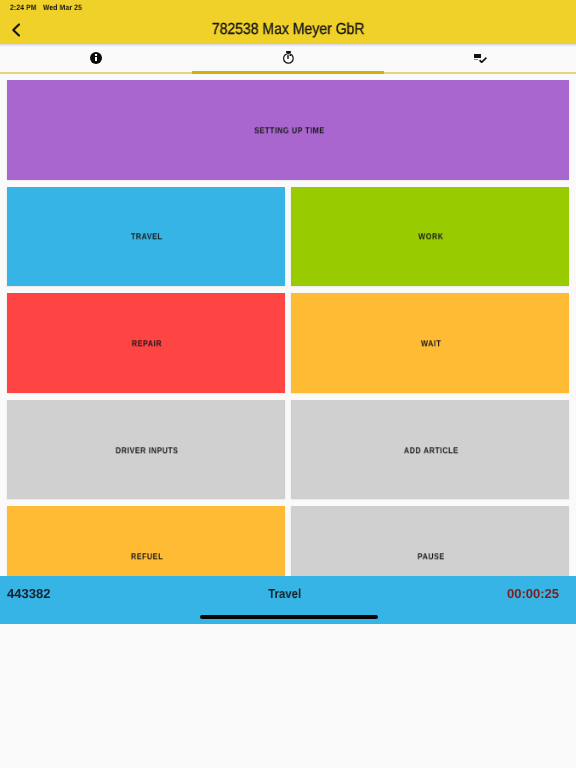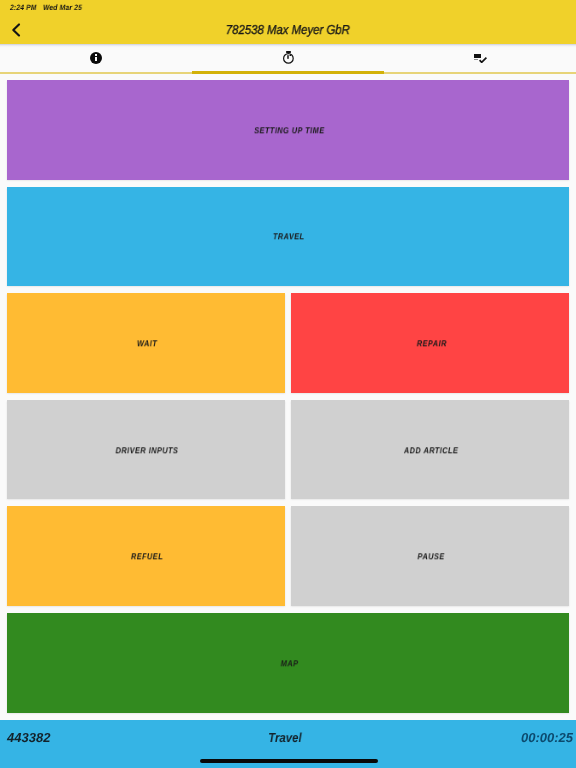--- a/index.html
+++ b/index.html
@@ -1,34 +1,34 @@
 <!DOCTYPE html>
 <html style="--header-yellow: #f0d12a; --accent-yellow: #d2b108; --tab-underline: #e7d478; --footer-blue: #35b4e5; --page-bg: #fafafa; --tile-label: #1a1a1a;"><head>
 <meta charset="utf-8">
 <style>
   html,body{margin:0;padding:0;}
   body{width:576px;height:768px;overflow:hidden;background:var(--page-bg,#fafafa);
        font-family:"Liberation Sans",sans-serif;
        -webkit-font-smoothing:antialiased;
        text-rendering:geometricPrecision;}
-  .screen{position:relative;width:576px;height:768px;font-style:italic;}
+  .screen{position:relative;width:576px;height:624px;}
   
   .statusbar{position:absolute;left:0;top:0;width:576px;height:16px;background:var(--header-yellow,#f0d12a);}
   .sb-left{position:absolute;left:10.4px;top:0;height:16px;line-height:16px;font-size:7.8px;font-weight:bold;color:#151515;letter-spacing:.15px;}
   .sb-left>span{display:inline-block;transform:scaleX(0.872);transform-origin:left center;will-change:transform;}
   .sb-gap{display:inline-block;width:2.0px;transform:none !important;}
   .sb-right{position:absolute;right:6.4px;top:18px;height:16px;display:flex;align-items:flex-start;padding-top:13px;}
   .sb-pct{font-size:7.6px;font-weight:bold;color:#151515;letter-spacing:.1px;line-height:7.2px;display:inline-block;transform:scaleX(0.9);will-change:transform;}
   .ic-wifi{margin-right:1.9px;margin-top:0.1px;}
   .ic-loc{margin-right:2.1px;margin-top:1.0px;}
   .ic-bat{margin-left:2.5px;margin-top:0.3px;}
   
   .navbar{position:absolute;left:0;top:16px;width:576px;height:28px;background:var(--header-yellow,#f0d12a);}
   .navtitle{position:absolute;left:0;top:0;width:576px;line-height:28px;text-align:center;
-            font-size:13px;font-weight:400;color:#191919;-webkit-text-stroke:0.35px #191919;}
+            font-size:16px;font-weight:400;color:#191919;-webkit-text-stroke:0.35px #191919;}
   .navtitle>span{display:inline-block;transform:scaleX(0.876);will-change:transform;}
   .backbtn{position:absolute;left:6px;top:0;width:26px;height:28px;}
   
   .tabbar{position:absolute;left:0;top:44px;width:576px;height:30px;background:var(--page-bg,#fafafa);display:flex;}
   .tabshadow{position:absolute;left:0;top:0;width:576px;height:4px;
              background:linear-gradient(180deg, rgba(175,178,205,0.62) 0%, rgba(200,202,218,0.30) 38%, rgba(230,230,236,0.10) 72%, rgba(255,255,255,0) 100%);}
   .tab{flex:1;position:relative;display:flex;align-items:flex-start;justify-content:center;}
   .infoicon{position:relative;width:12.2px;height:12.2px;border-radius:50%;background:#0a0a0a;margin-top:7.8px;}
   .idot{position:absolute;left:5.1px;top:2.7px;width:1.5px;height:1.7px;background:var(--page-bg,#fafafa);}
   .istem{position:absolute;left:5.1px;top:5.5px;width:1.5px;height:4.1px;background:var(--page-bg,#fafafa);}
@@ -53,21 +53,21 @@
   .row{display:flex;gap:6.6px;margin-bottom:6.92px;}
   .tile{flex:1;height:99.7px;display:flex;align-items:center;justify-content:center;
         box-shadow:0 0.7px 1.6px rgba(60,60,70,.16);text-align:center;}
   .tile span{font-size:8.6px;font-weight:bold;color:var(--tile-label,#1a1a1a);letter-spacing:.55px;
              display:inline-block;transform:scaleX(0.853) translate(1.4px,0.3px);will-change:transform;}
   
   .footer{position:absolute;left:0;bottom:0;width:576px;height:48px;background:var(--footer-blue,#35b4e5);}
   .f-left{will-change:transform;position:absolute;left:6.7px;top:0;height:36.7px;line-height:36.7px;font-size:13px;font-weight:bold;color:#13222b;}
   .f-mid{position:absolute;left:0;top:0;width:576px;height:36.7px;line-height:36.7px;text-align:center;font-size:13px;font-weight:bold;color:#13222b;}
   .f-mid>span{display:inline-block;transform:scaleX(0.875) translateX(-3.6px);will-change:transform;}
-  .f-right{will-change:transform;position:absolute;right:3px;top:0;height:36.7px;line-height:36.7px;font-size:13px;font-weight:bold;color:#0c4a6e;}
+  .f-right{will-change:transform;position:absolute;right:17px;top:0;height:36.7px;line-height:36.7px;font-size:13px;font-weight:bold;color:#7f1d1d;}
   .homebar{position:absolute;left:200px;bottom:4.6px;width:177.5px;height:4px;border-radius:2.2px;background:#080808;}
 </style>
 </head>
 <body>
 
 <div class="screen">
 
   <div class="statusbar">
     <div class="sb-left">
       <span>2:24 PM</span><span class="sb-gap"></span><span>Wed Mar 25</span>
@@ -133,49 +133,49 @@
   <div class="grid">
       <div class="row">
         <div class="tile" style="background:#a866ce">
           <span>SETTING UP TIME</span>
         </div>
       </div>
       <div class="row">
         <div class="tile" style="background:#35b4e5">
           <span>TRAVEL</span>
         </div>
+        <div class="tile" style="background:#99cc00">
+          <span>WORK</span>
+        </div>
       </div>
       <div class="row">
+        <div class="tile" style="background:#ff4444">
+          <span>REPAIR</span>
+        </div>
         <div class="tile" style="background:#ffbb33">
           <span>WAIT</span>
-        </div>
-        <div class="tile" style="background:#ff4444">
-          <span>REPAIR</span>
         </div>
       </div>
       <div class="row">
         <div class="tile" style="background:#d0d0d0">
           <span>DRIVER INPUTS</span>
         </div>
         <div class="tile" style="background:#d0d0d0">
           <span>ADD ARTICLE</span>
         </div>
       </div>
       <div class="row">
         <div class="tile" style="background:#ffbb33">
           <span>REFUEL</span>
         </div>
         <div class="tile" style="background:#d0d0d0">
           <span>PAUSE</span>
         </div>
       </div>
       <div class="row">
-        <div class="tile" style="background:#328a1f">
-          <span>MAP</span>
-        </div>
       </div>
     </div>
 
   <div class="footer">
     <div class="f-left">443382</div>
     <div class="f-mid"><span>Travel</span></div>
     <div class="f-right">00:00:25</div>
     <div class="homebar"></div>
   </div>
 </div>

